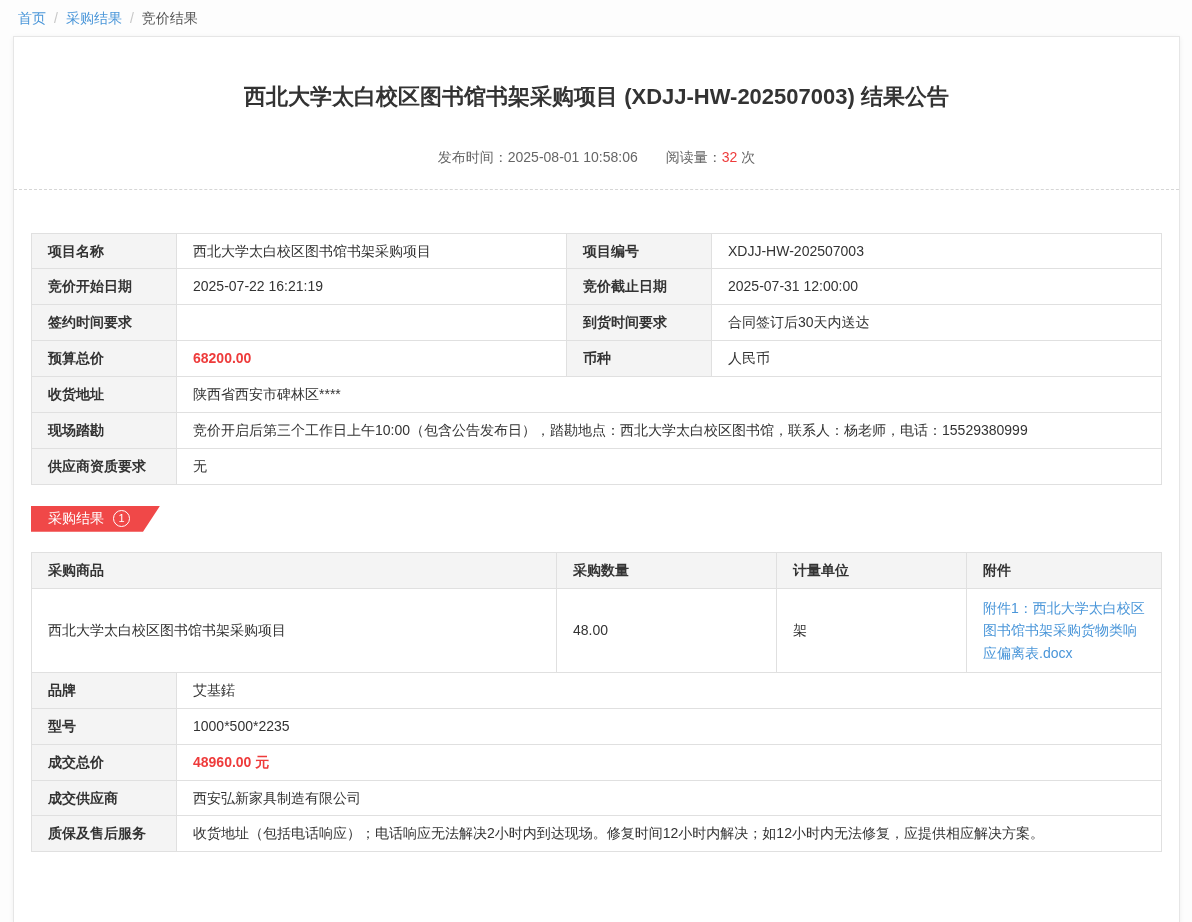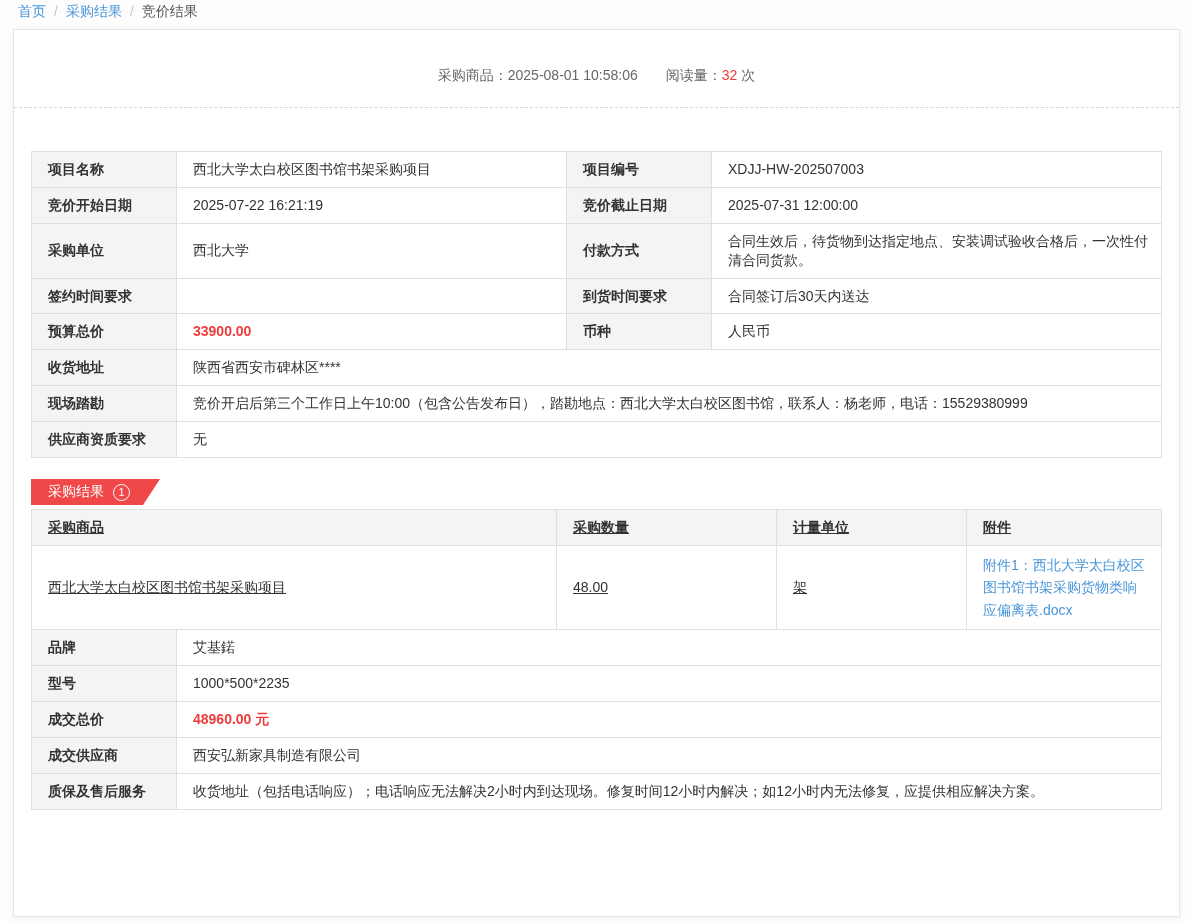--- a/index.html
+++ b/index.html
@@ -7,21 +7,21 @@
     margin: 0; padding: 0;
     background: #fdfdfd;
     font-family: "Liberation Sans", "DejaVu Sans", sans-serif;
     color: #333;
     font-size: 14px;
   }
   .page { width: 1192px; min-height: 922px; }
 
   
   .breadcrumb {
-    padding: 3px 0 8px 18px;
+    padding: 10px 0 8px 18px;
     font-size: 14px;
     color: #666;
   }
   .breadcrumb a { color: #4a96d9; text-decoration: none; cursor: pointer; }
   .breadcrumb .sep { color: #c8c8c8; margin: 0 8px; }
   .breadcrumb .current { color: #555; }
 
   
   .card {
     margin: 0 12px 0 13px;
@@ -100,21 +100,21 @@
     width: 17px; height: 17px;
     border: 1px solid #fff;
     border-radius: 50%;
     display: inline-flex;
     align-items: center;
     justify-content: center;
     font-size: 11px;
     line-height: 1;
   }
 
-  .result-table { margin-top: 4px; text-decoration: underline; }
+  .result-table { margin-top: 20px; }
   .result-table td { vertical-align: middle; padding-left: 16px; }
   .attach-link {
     color: #4a96d9;
     text-decoration: none;
     cursor: pointer;
     display: inline-block;
     line-height: 1.6;
   }
   .detail-table { margin-top: -1px; }
 </style>
@@ -122,23 +122,24 @@
 <body>
 
 <div class="page">
 
   <div class="breadcrumb">
     <a>首页</a><span class="sep">/</span><a>采购结果</a><span class="sep">/</span><span class="current">竞价结果</span>
   </div>
 
   <div class="card">
 
+    <h1 class="title">西北大学太白校区图书馆书架采购项目 (XDJJ-HW-202507003) 结果公告</h1>
 
     <div class="meta">
-      <span>采购商品：</span><span>2025-08-01 10:58:06</span><span class="views-group"><span>阅读量：</span><span class="red">32</span> <span>次</span></span>
+      <span>发布时间：</span><span>2025-08-01 10:58:06</span><span class="views-group"><span>阅读量：</span><span class="red">32</span> <span>次</span></span>
     </div>
 
     <hr class="dashed-divider">
 
     <div class="content">
 
       <table class="info-table">
         <colgroup>
             <col style="width:145px">
             <col style="width:390px">
@@ -152,34 +153,28 @@
             <td class="lab">项目编号</td>
             <td>XDJJ-HW-202507003</td>
           </tr>
           <tr>
             <td class="lab">竞价开始日期</td>
             <td>2025-07-22 16:21:19</td>
             <td class="lab">竞价截止日期</td>
             <td>2025-07-31 12:00:00</td>
           </tr>
           <tr>
-            <td class="lab">采购单位</td>
-            <td>西北大学</td>
-            <td class="lab">付款方式</td>
-            <td>合同生效后，待货物到达指定地点、安装调试验收合格后，一次性付清合同货款。</td>
-          </tr>
-          <tr>
             <td class="lab">签约时间要求</td>
             <td class="empty"></td>
             <td class="lab">到货时间要求</td>
             <td>合同签订后30天内送达</td>
           </tr>
           <tr>
             <td class="lab">预算总价</td>
-            <td class="red-bold">33900.00</td>
+            <td class="red-bold">68200.00</td>
             <td class="lab">币种</td>
             <td>人民币</td>
           </tr>
           <tr>
             <td class="lab">收货地址</td>
             <td colspan="3">陕西省西安市碑林区****</td>
           </tr>
           <tr>
             <td class="lab">现场踏勘</td>
             <td colspan="3">竞价开启后第三个工作日上午10:00（包含公告发布日），踏勘地点：西北大学太白校区图书馆，联系人：杨老师，电话：15529380999</td>

